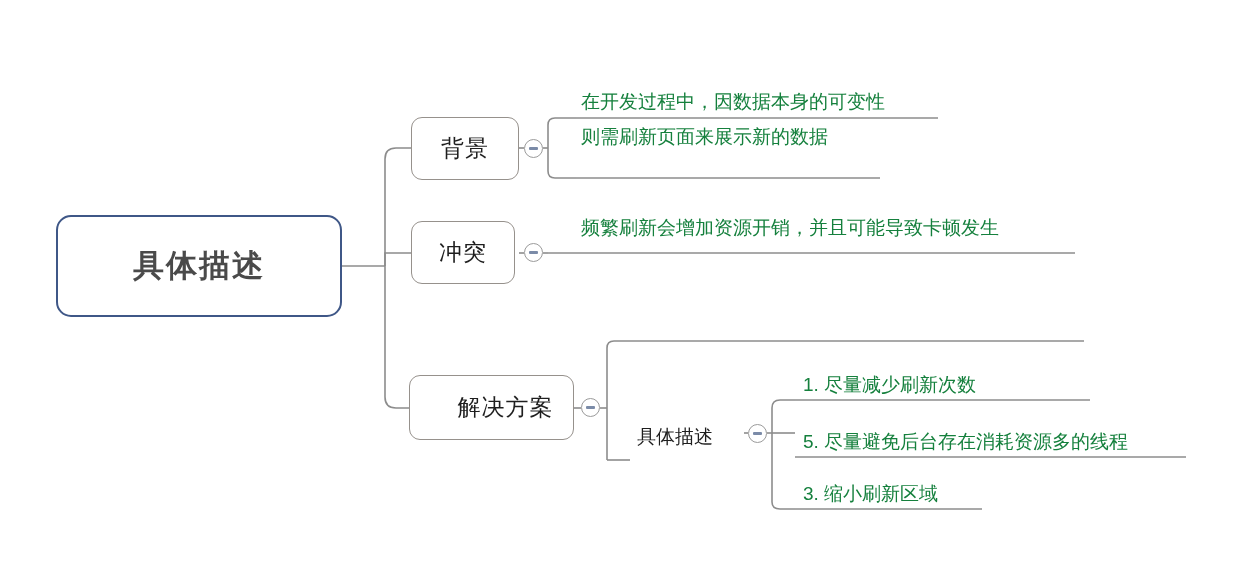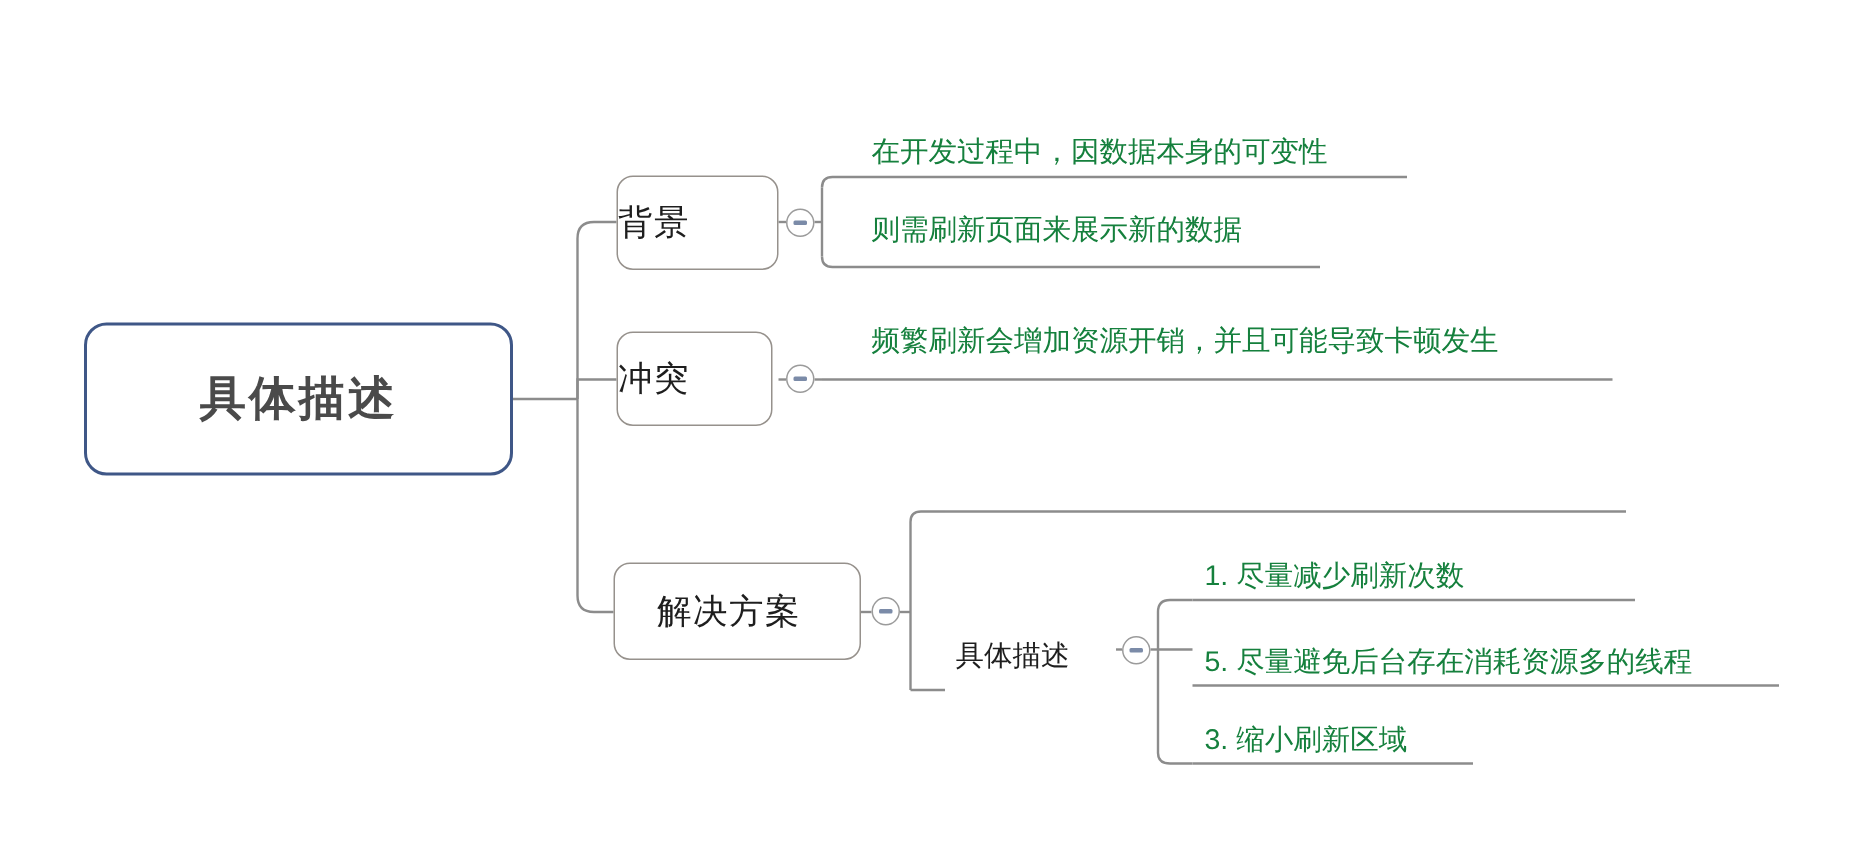--- a/index.html
+++ b/index.html
@@ -51,20 +51,21 @@
 
   
   .branch-node {
     position: absolute;
     box-sizing: border-box;
     border: 1.6px solid #96918c;
     border-radius: 11px;
     background: #ffffff;
     display: flex;
     align-items: center;
+    justify-content: center;
   }
   .branch-label {
     font-size: 23px;
     color: #1e1e1e;
     letter-spacing: 1px;
   }
   #node-bg      { left: 411px; top: 117px; width: 108px; height: 63px; }
   #node-conflict{ left: 411px; top: 221px; width: 104px; height: 63px; }
   #node-solution{ left: 409px; top: 375px; width: 165px; height: 65px; padding-left: 28px; }
 
@@ -163,21 +164,21 @@
     <span class="root-label">具体描述</span>
   </div>
 
   <div class="branch-node" id="node-bg">
     <span class="branch-label">背景</span>
   </div>
   <div class="toggle" id="toggle-bg">
     <span class="bar"></span>
   </div>
   <div class="leaf" style="left:581px; top:92px;">在开发过程中，因数据本身的可变性</div>
-  <div class="leaf" style="left:581px; top:144px;">则需刷新页面来展示新的数据</div>
+  <div class="leaf" style="left:581px; top:127px;">则需刷新页面来展示新的数据</div>
 
   <div class="branch-node" id="node-conflict">
     <span class="branch-label">冲突</span>
   </div>
   <div class="toggle" id="toggle-conflict">
     <span class="bar"></span>
   </div>
   <div class="leaf" style="left:581px; top:218px;">频繁刷新会增加资源开销，并且可能导致卡顿发生</div>
 
   <div class="branch-node" id="node-solution">

